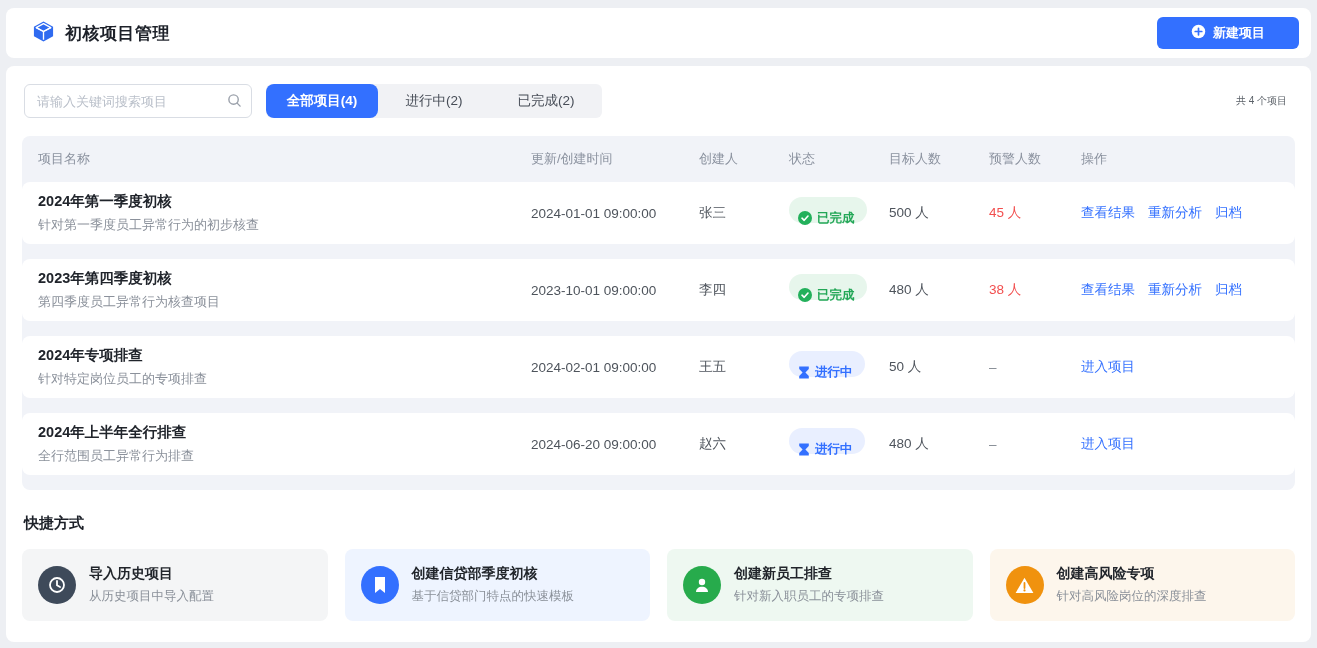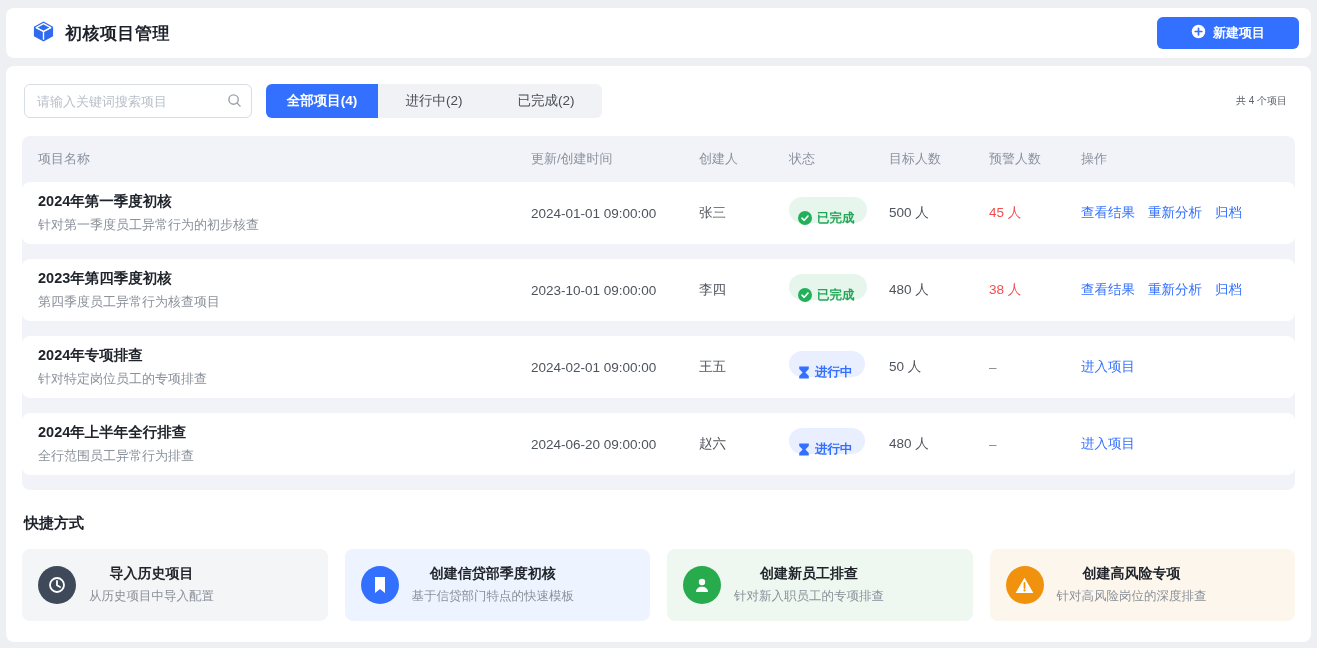--- a/index.html
+++ b/index.html
@@ -54,21 +54,21 @@
   .search-box .mag { position:absolute; right:10px; top:9px; }
   .tab-group {
     display:flex; background:#f1f2f5; border-radius:6px; overflow:hidden;
   }
   .tab {
     min-width:112px; height:34px;
     display:flex; align-items:center; justify-content:center;
     font-size:13.5px; color:#474d57; cursor:pointer;
     padding:0 18px;
   }
-  .tab.active { background:#3370ff; color:#fff; font-weight:bold; border-radius:0; }
+  .tab.active { background:#3370ff; color:#fff; font-weight:bold; border-radius:8px; }
   .total-count { font-size:10px; color:#5b6168; margin-right:8px; }
 
   
   .table-panel {
     background:#f1f3f8; border-radius:8px;
     padding:0 0 15px 0;
   }
   .grid-row {
     display:grid;
     grid-template-columns:1fr 168px 90px 100px 100px 92px 198px;
@@ -97,21 +97,21 @@
   .badge svg { display:block; }
   .actions { display:flex; gap:13px; }
   .actions a { color:#3370ff; font-size:13.5px; text-decoration:none; cursor:pointer; white-space:nowrap; }
 
   
   .shortcut-title { font-size:15px; font-weight:bold; color:#1d2129; margin:24px 2px 16px 2px; }
   .shortcut-grid { display:grid; grid-template-columns:repeat(4,1fr); gap:17px; }
   .shortcut-card {
     border-radius:8px; height:72px;
     display:flex; align-items:center; gap:13px;
-    padding:0 16px; cursor:pointer;text-align:center;
+    padding:0 16px; cursor:pointer;
   }
   .shortcut-icon {
     width:38px; height:38px; border-radius:50%;
     display:flex; align-items:center; justify-content:center;
     flex:none;
   }
   .shortcut-card .t { font-size:14px; font-weight:bold; color:#21252b; margin-bottom:5px; }
   .shortcut-card .d { font-size:12.5px; color:#8a9099; }
 </style>
 </head>

